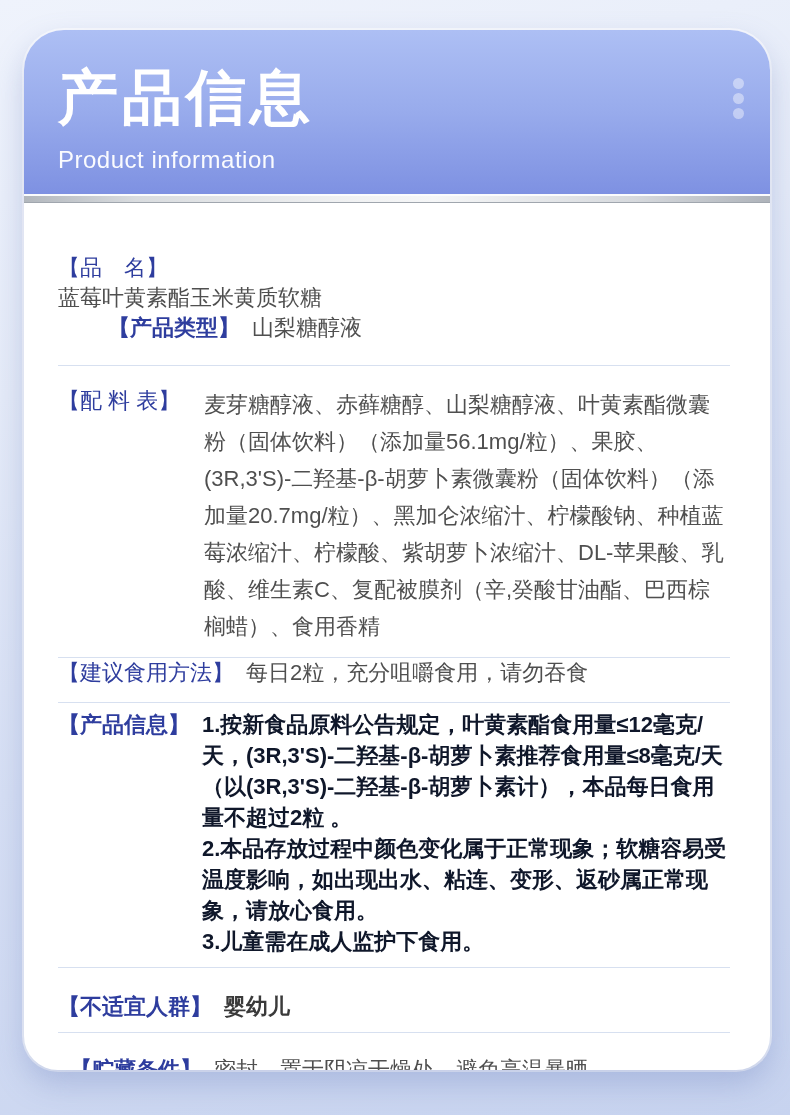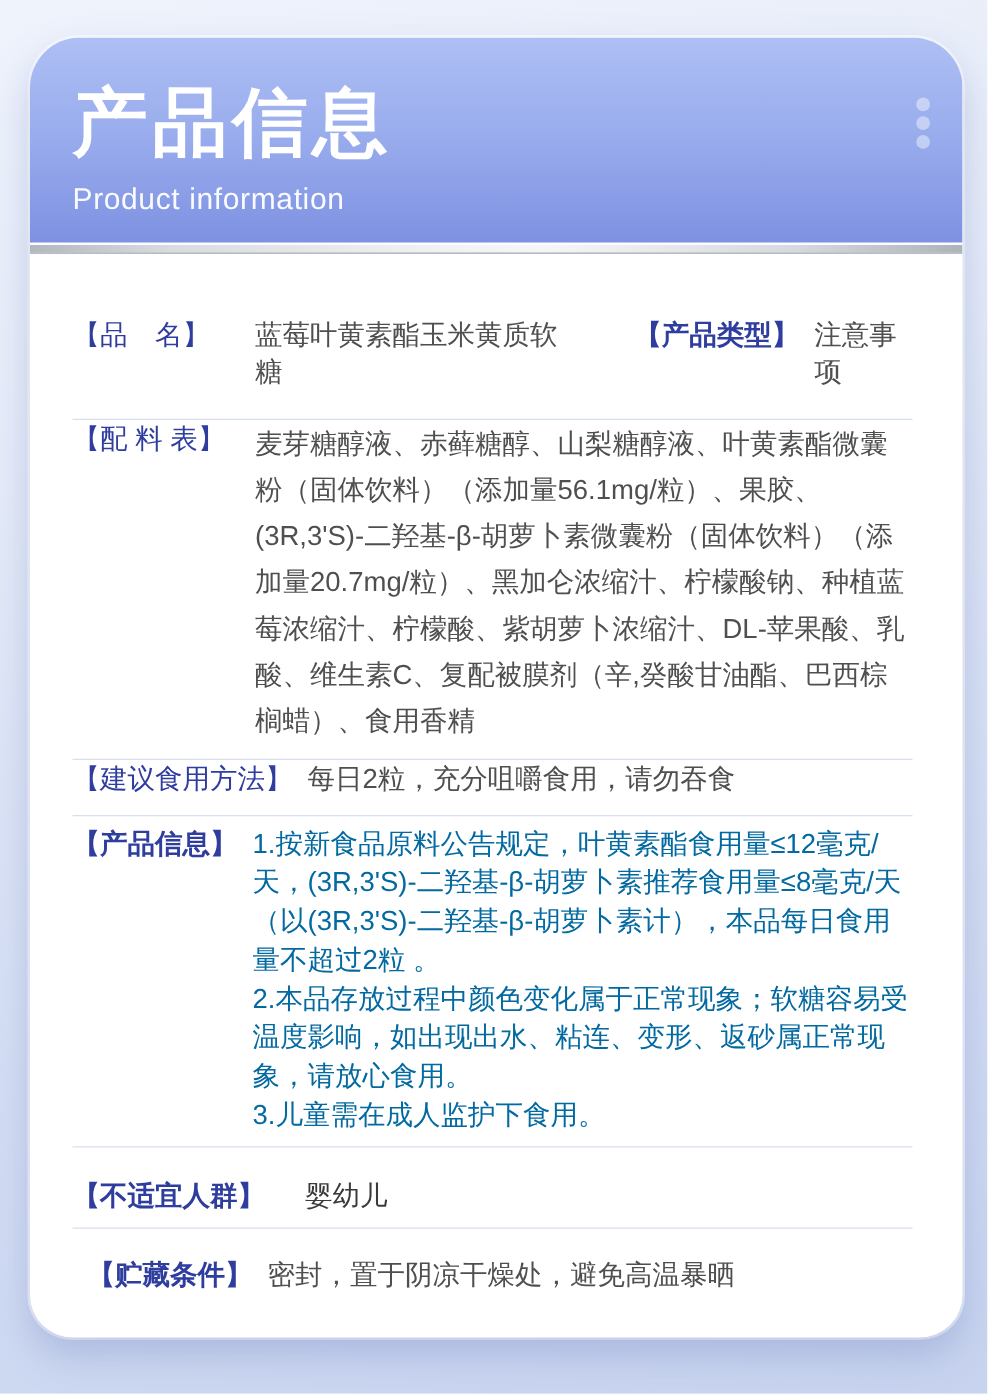--- a/index.html
+++ b/index.html
@@ -38,34 +38,34 @@
   }
 
   .card-body { padding:0 40px 0 34px; font-size:22px; color:#4f4f4f; }
 
   .row { display:flex; align-items:flex-start; line-height:30px; }
   .lbl { flex:none; color:#2e3d9e; white-space:pre; }
   .lbl.wide { min-width:146px; }
   .lbl.b { font-weight:700; }
   .lbl.gap { margin-right:12px;text-align:center; }
   .val {}
-  .val.b { font-weight:400; color:#3a3a3a;margin-left:20px; }
+  .val.b { font-weight:700; color:#3a3a3a; }
 
   .divider { border:none; border-top:1px solid #d7e0f0; height:0; }
 
-  .row-name { margin-top:50px; }
+  .row-name { margin-top:50px;flex-direction:column; }
   .type-group { margin-left:50px; display:flex; }
   .d1 { margin-top:22px; }
-  .row-ingredients { }
+  .row-ingredients { margin-top:20px; }
   .ingredients-text { line-height:37px; }
   .d2 { margin-top:12px; }
   .row-usage { }
   .d3 { margin-top:14px; }
   .row-notes { margin-top:6px; line-height:31px; }
-  .notes-text { font-weight:400; color:#0369a1; }
+  .notes-text { font-weight:700; color:#0f172a; }
   .d4 { margin-top:10px; }
   .row-unsuitable { margin-top:24px; }
   .d5 { margin-top:10px; }
   .row-storage { margin-top:22px;margin-left:12px; }
 </style>
 </head>
 <body>
 
 <div class="page">
   <div class="card">
@@ -82,21 +82,21 @@
 
     <div class="metal-strip"></div>
 
     <div class="card-body">
 
       <div class="row row-name">
         <span class="lbl wide">【品　名】</span>
         <span class="val">蓝莓叶黄素酯玉米黄质软糖</span>
         <span class="type-group">
           <span class="lbl b gap">【产品类型】</span>
-          <span class="val">注意事项</span>
+          <span class="val">山梨糖醇液</span>
         </span>
       </div>
 
       <hr class="divider d1">
 
       <div class="row row-ingredients">
         <span class="lbl wide">【配 料 表】</span>
         <span class="val ingredients-text">麦芽糖醇液、赤藓糖醇、山梨糖醇液、叶黄素酯微囊粉（固体饮料）（添加量56.1mg/粒）、果胶、(3R,3'S)-二羟基-β-胡萝卜素微囊粉（固体饮料）（添加量20.7mg/粒）、黑加仑浓缩汁、柠檬酸钠、种植蓝莓浓缩汁、柠檬酸、紫胡萝卜浓缩汁、DL-苹果酸、乳酸、维生素C、复配被膜剂（辛,癸酸甘油酯、巴西棕榈蜡）、食用香精</span>
       </div>
 

